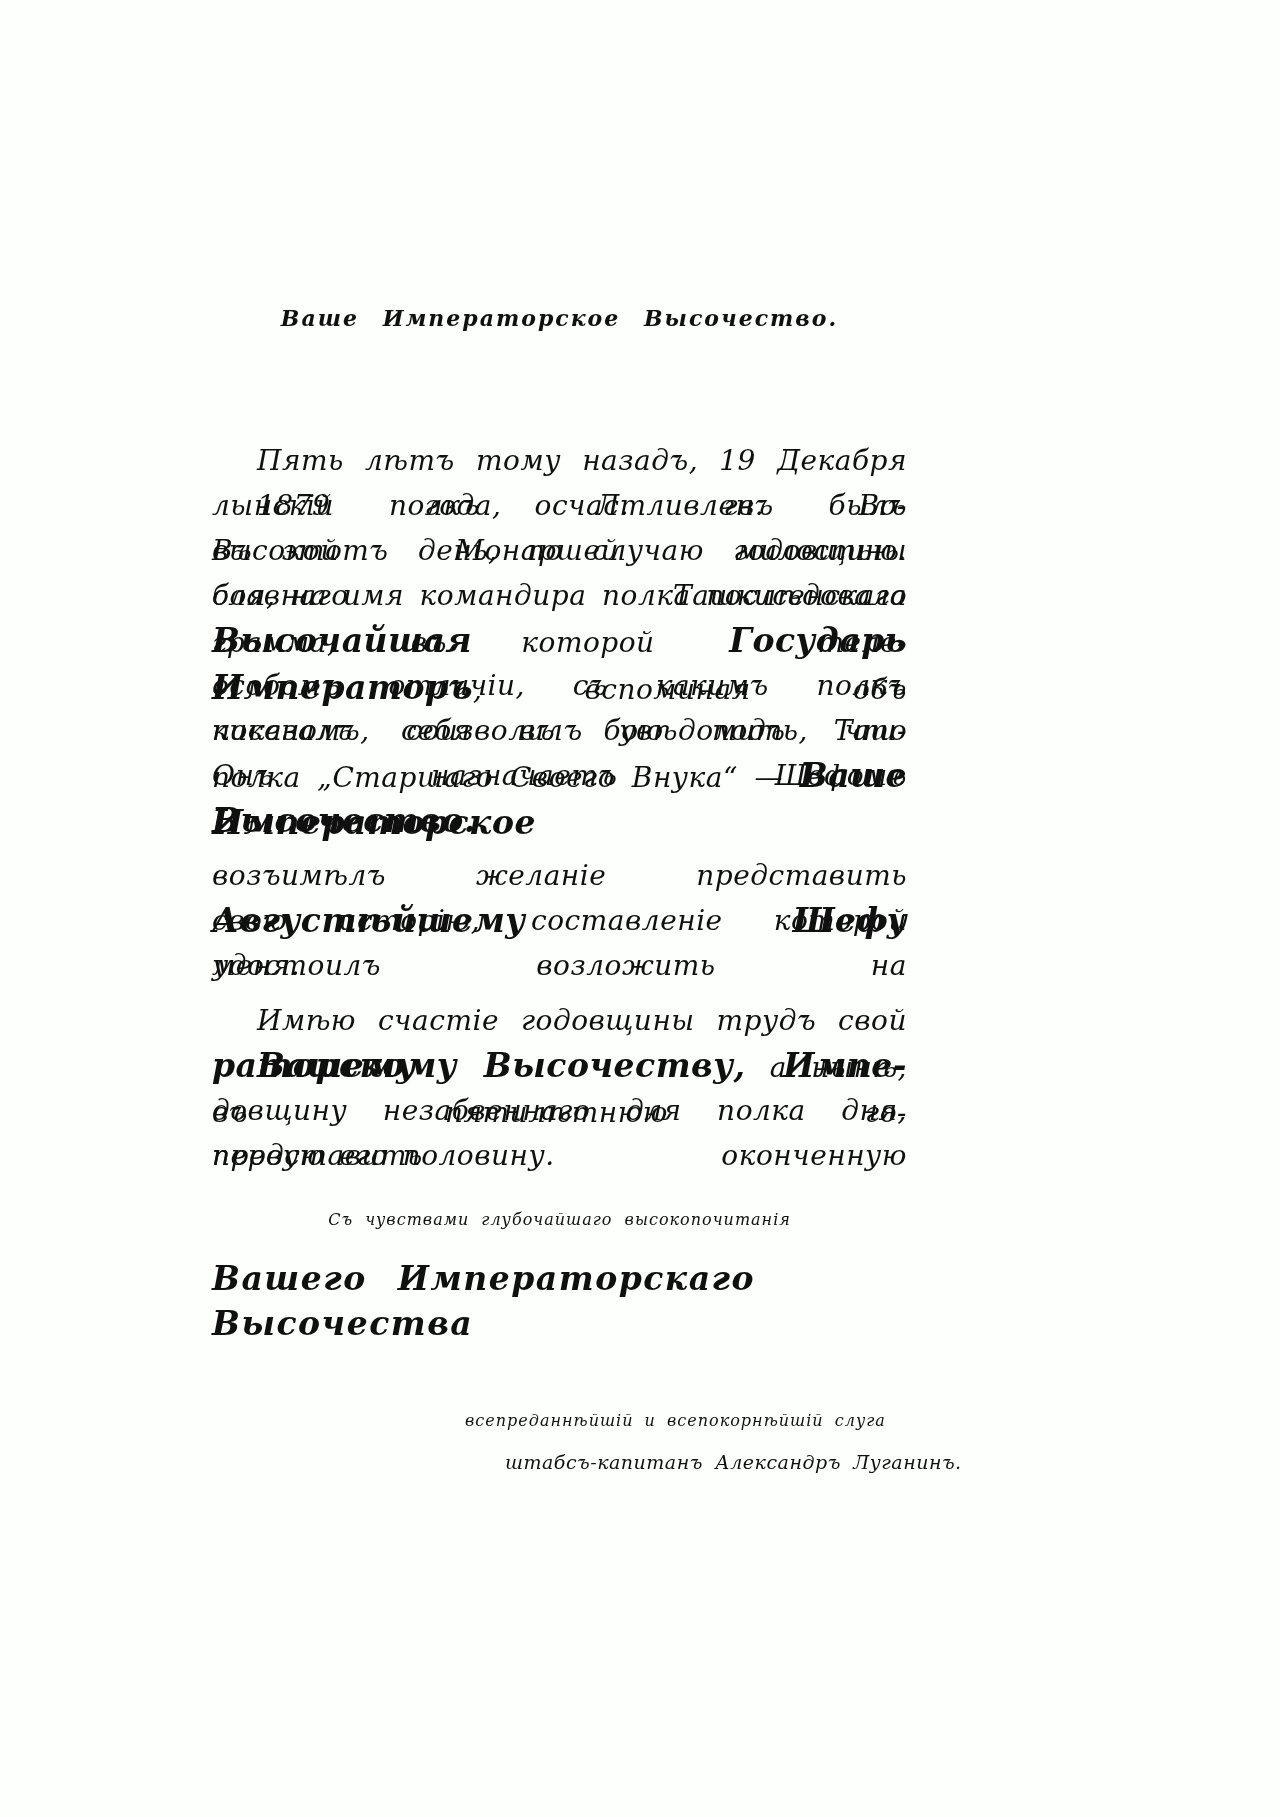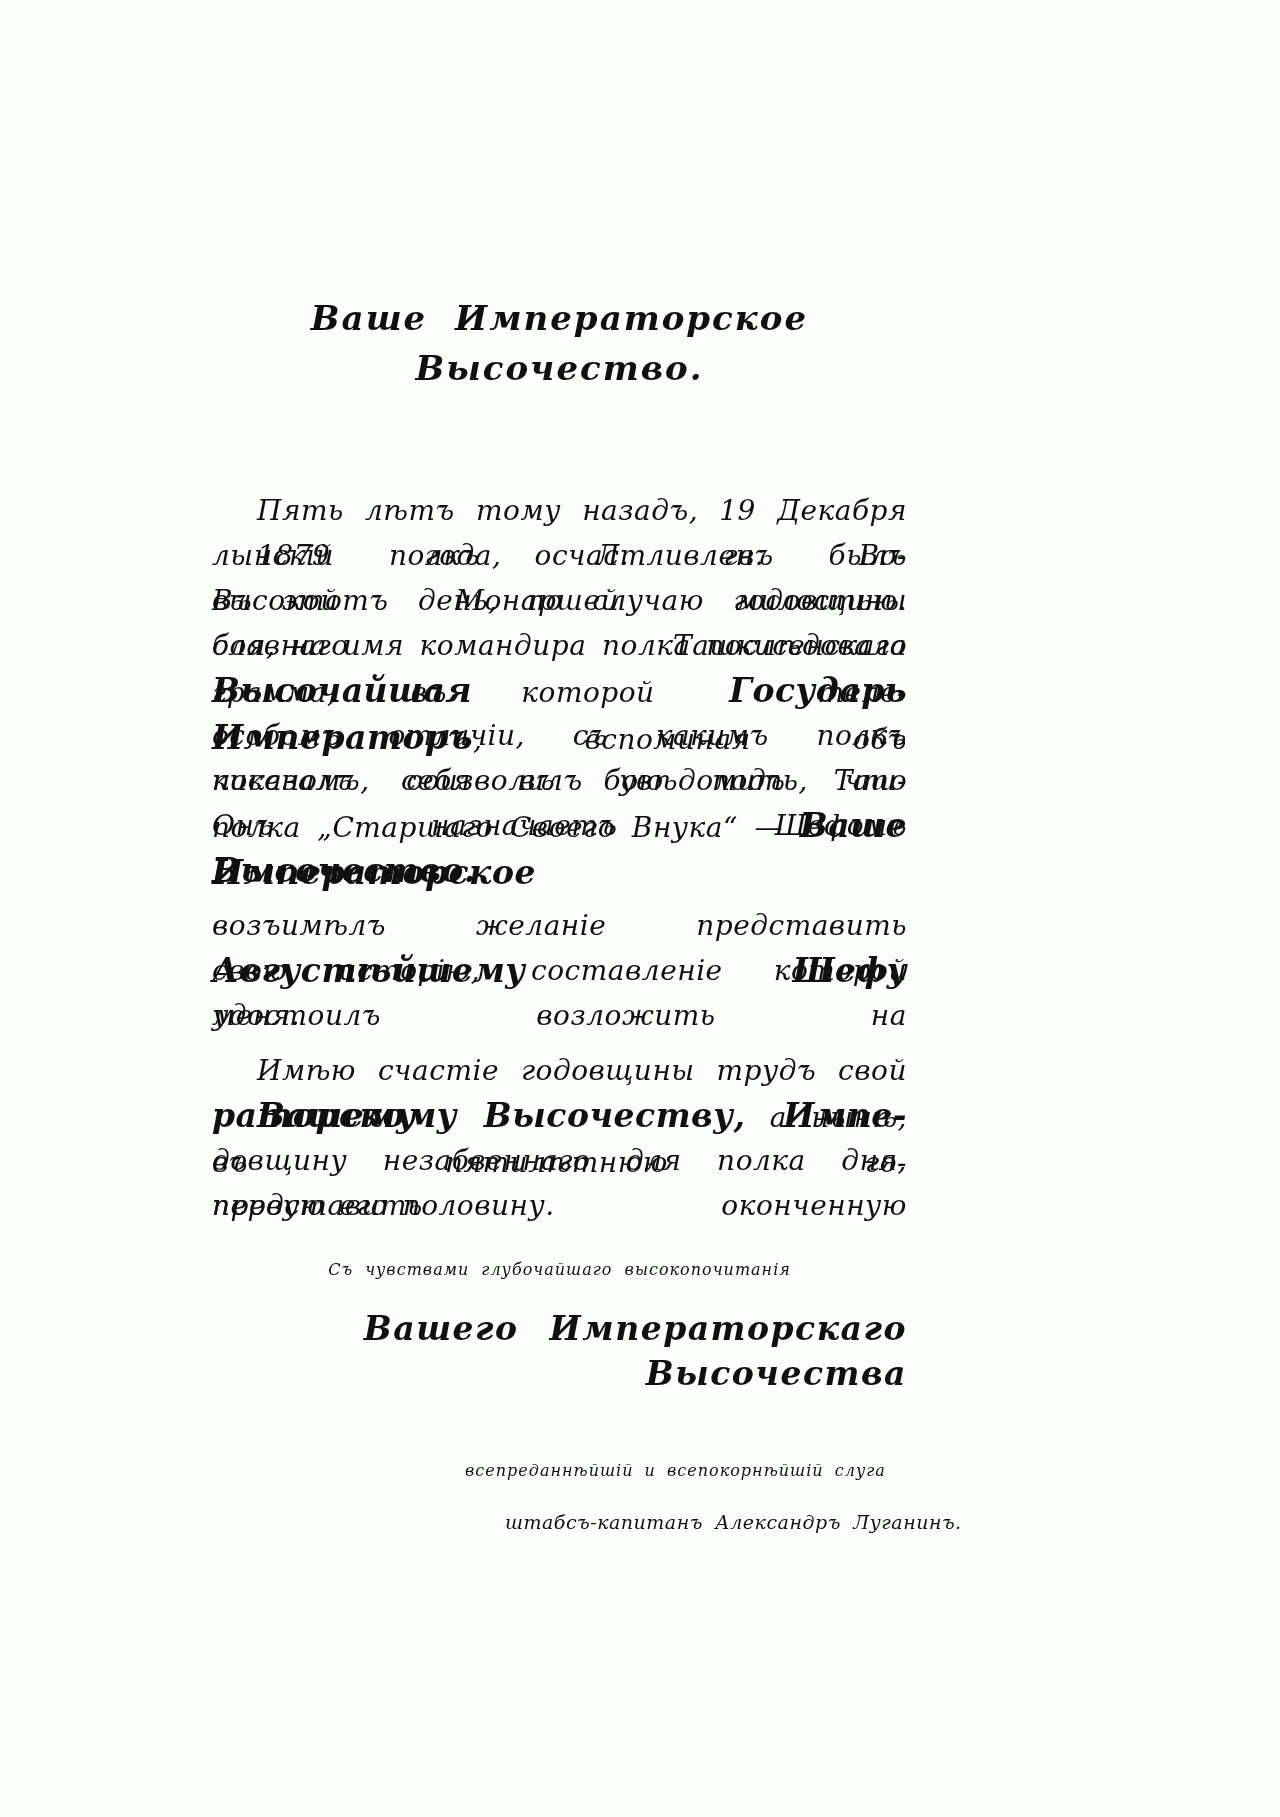--- a/index.html
+++ b/index.html
@@ -17,21 +17,21 @@
     font-style: italic;
     overflow: hidden;
   }
   .col {
     margin-left: 212px;
     width: 695px;
   }
   .heading {
     padding-top: 293px;
     text-align: center;
-    font-size: 34px;
+    font-size: 22px;
     font-weight: bold;
     letter-spacing: 2px;
     word-spacing: 14px;
     line-height: 50px;
   }
   .para { margin-top: 10px; }
   .para.first { margin-top: 95px; }
   .line {
     font-size: 28px;
     line-height: 45px;
@@ -53,37 +53,37 @@
   .salutation {
     margin-top: 31px;
     text-align: center;
     font-size: 16px;
     letter-spacing: 1px;
     word-spacing: 6px;
     line-height: 22px;
   }
   .addressee {
     margin-top: 25px;
-    text-align: right;
+    text-align: left;
     font-size: 33px;
     font-weight: bold;
     letter-spacing: 1.5px;
     word-spacing: 18px;
     line-height: 45px;
   }
   .servant {
     margin-top: 64px;
     padding-left: 253px;
     font-size: 16px;
     letter-spacing: 1px;
     word-spacing: 5px;
     line-height: 22px;
   }
   .signature {
-    margin-top: 27px;
+    margin-top: 17px;
     padding-left: 293px;
     font-size: 19px;
     letter-spacing: 0.5px;
     word-spacing: 6px;
     line-height: 26px;
   }
 </style>
 </head>
 <body>
 

